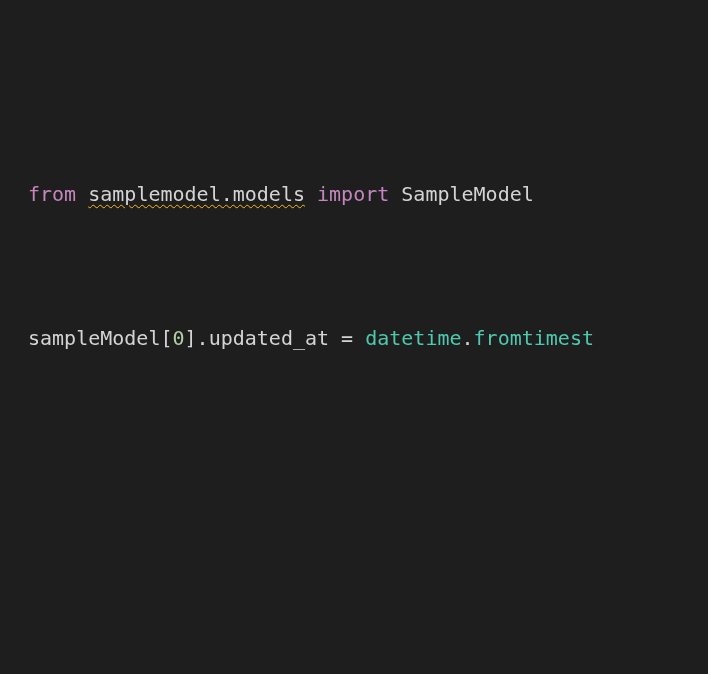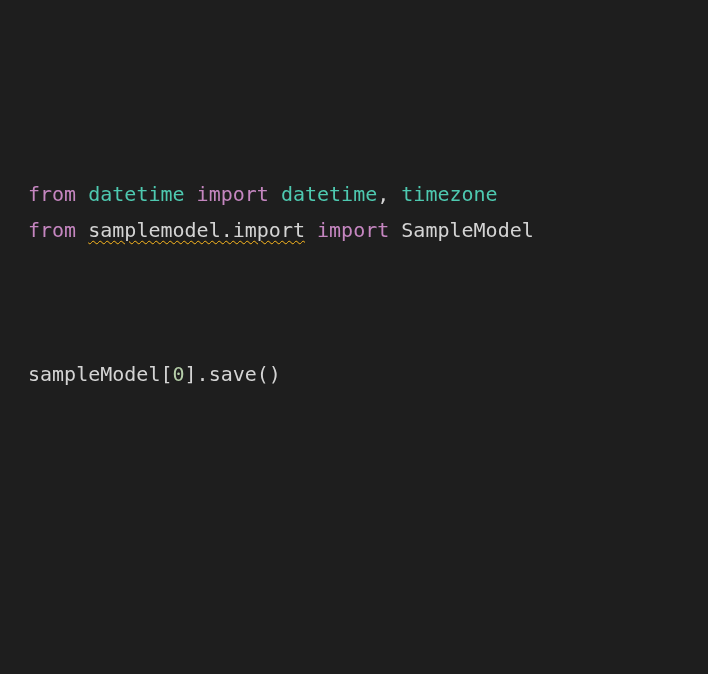--- a/index.html
+++ b/index.html
@@ -65,24 +65,21 @@
     }
     .fromtimest {
       color: #4ec9b0;
     }
   </style>
 </head>
 <body>
 
 <div>
   <div class="code-line">
-    <span class="keyword">from</span><span> </span><span class="module">datetime</span><span> </span><span class="keyword">import</span><span> </span><span class="module">datetime</span><span class="punctuation">,</span><span> </span><span class="module">timezone</span>
-  </div>
-  <div class="code-line">
-    <span class="keyword">from</span><span> </span><span class="module-white warning-underline">samplemodel.import</span><span> </span><span class="keyword">import</span><span> </span><span class="class-name">SampleModel</span>
+    <span class="keyword">from</span><span> </span><span class="module-white warning-underline">samplemodel.models</span><span> </span><span class="keyword">import</span><span> </span><span class="class-name">SampleModel</span>
   </div>
   <div class="code-line"></div>
   <div class="code-line"></div>
   <div class="code-line"></div>
   <div class="code-line">
-    <span class="variable">sampleModel</span><span class="punctuation">[</span><span class="number">0</span><span class="punctuation">]</span><span class="punctuation">.</span><span class="method">save</span><span class="punctuation">()</span>
+    <span class="variable">sampleModel</span><span class="punctuation">[</span><span class="number">0</span><span class="punctuation">]</span><span class="punctuation">.</span><span class="property">updated_at</span><span> </span><span class="operator">=</span><span> </span><span class="datetime-call">datetime</span><span class="punctuation">.</span><span class="fromtimest">fromtimest</span>
   </div>
 </div>
 
 </body></html>

